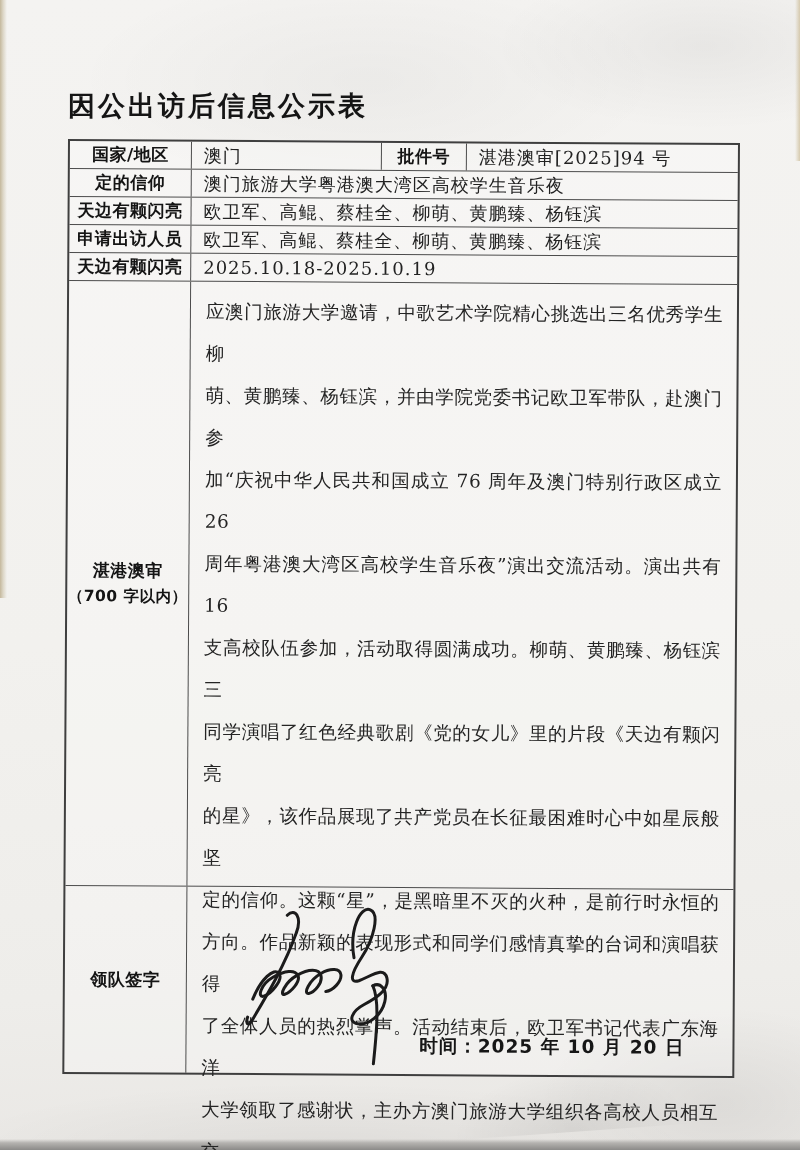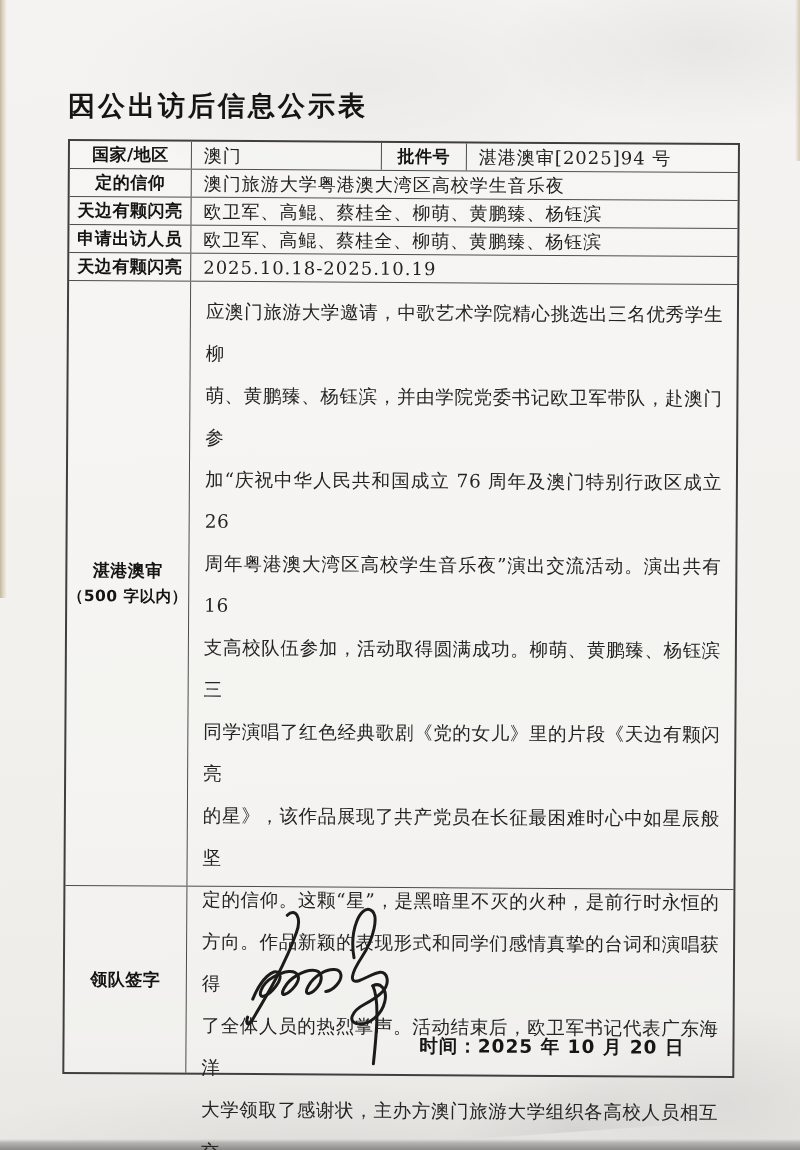--- a/index.html
+++ b/index.html
@@ -127,21 +127,21 @@
     </div>
 
     <div class="trow r-sm">
       <div class="cell lab">天边有颗闪亮</div>
       <div class="cell val grow">2025.10.18-2025.10.19</div>
     </div>
 
     <div class="trow r-brief">
       <div class="cell lab brief-label">
         <div>湛港澳审</div>
-        <div class="l2">（500 字以内）</div>
+        <div class="l2">（700 字以内）</div>
       </div>
       <div class="cell brief-cell">
           <div class="bline">应澳门旅游大学邀请，中歌艺术学院精心挑选出三名优秀学生柳</div>
           <div class="bline">萌、黄鹏臻、杨钰滨，并由学院党委书记欧卫军带队，赴澳门参</div>
           <div class="bline">加“庆祝中华人民共和国成立 76 周年及澳门特别行政区成立 26</div>
           <div class="bline">周年粤港澳大湾区高校学生音乐夜”演出交流活动。演出共有 16</div>
           <div class="bline">支高校队伍参加，活动取得圆满成功。柳萌、黄鹏臻、杨钰滨三</div>
           <div class="bline">同学演唱了红色经典歌剧《党的女儿》里的片段《天边有颗闪亮</div>
           <div class="bline">的星》，该作品展现了共产党员在长征最困难时心中如星辰般坚</div>
           <div class="bline">定的信仰。这颗“星”，是黑暗里不灭的火种，是前行时永恒的</div>

